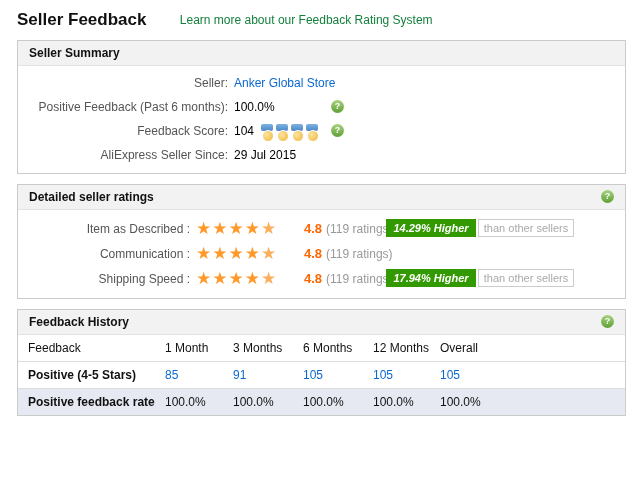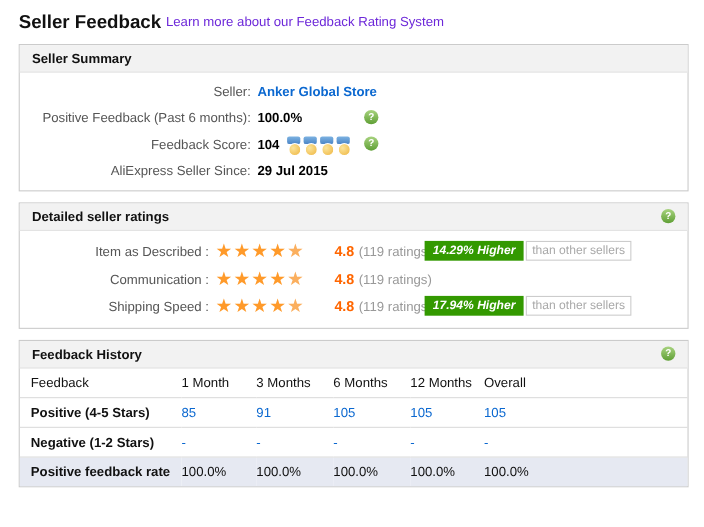--- a/index.html
+++ b/index.html
@@ -3,37 +3,37 @@
 <meta charset="utf-8">
 <style>
   html,body{margin:0;padding:0;}
   body{
     width:640px;height:479px;overflow:hidden;background:#ffffff;
     font-family:"Liberation Sans","DejaVu Sans",sans-serif;font-size:12px;color:#333;
   }
   
   .page-head{padding:10px 0 0 17px;height:30px;}
   .page-title{display:inline-block;font-size:17px;font-weight:bold;color:#111;vertical-align:middle;}
-  .learn-link{display:inline-block;margin-left:1px;font-size:12px;color:#6d28d9;text-decoration:none;vertical-align:middle;cursor:pointer;}
+  .learn-link{display:inline-block;margin-left:30px;font-size:12px;color:#15803d;text-decoration:none;vertical-align:middle;cursor:pointer;}
   
   .box{width:607px;margin:0 0 10px 17px;border:1px solid #cbcbcb;background:#fff;}
   .box-head{position:relative;background:#f2f2f2;border-bottom:1px solid #e3e3e3;padding:5px 11px;font-weight:bold;font-size:12px;color:#111;}
   .box-head .help{position:absolute;right:11px;top:5px;}
   
   .help{
     display:inline-block;width:13px;height:13px;border-radius:50%;
     background:linear-gradient(#a8d37f,#5f9f35);
     color:#fff;font-size:9px;font-weight:bold;line-height:13px;text-align:center;
     cursor:pointer;vertical-align:middle;
   }
   
   .summary-body{padding:5px 0 6px 0;}
   .sum-row{position:relative;height:24px;line-height:24px;}
   .sum-label{display:inline-block;width:210px;text-align:right;color:#555;vertical-align:top;}
-  .sum-value{margin-left:6px;font-weight:bold;color:#000;}
+  .sum-value{margin-left:6px;font-weight:normal;color:#000;}
   .sum-value.link{color:#0b68d0;cursor:pointer;text-decoration:none;}
   .sum-row .help{position:absolute;left:313px;top:5px;}
   .medals{display:inline-block;vertical-align:middle;margin-left:4px;}
   .medal{position:relative;display:inline-block;width:13px;height:17px;margin-right:2px;vertical-align:middle;}
   .medal::before{content:"";position:absolute;left:0;top:0;width:12px;height:7px;border-radius:2px;background:linear-gradient(#7db3e2,#4c85c6);}
   .medal::after{content:"";position:absolute;left:1px;top:6px;width:10px;height:10px;border-radius:50%;background:radial-gradient(circle at 35% 35%,#fce49a,#eeb53f);border:1px solid #fff;box-sizing:content-box;}
   
   .ratings-body{padding:6px 0 7px 0;}
   .rate-row{position:relative;height:25px;display:flex;align-items:center;}
   .rate-label{width:172px;text-align:right;color:#555;flex:0 0 auto;}
@@ -149,28 +149,20 @@
     </thead>
     <tbody>
       <tr>
         <td class="first">Positive (4-5 Stars)</td>
         <td class="link-val">85</td>
         <td class="link-val">91</td>
         <td class="link-val">105</td>
         <td class="link-val">105</td>
         <td class="link-val">105</td>
       </tr>
-      <tr>
-        <td class="first">Negative (1-2 Stars)</td>
-        <td class="link-val">-</td>
-        <td class="link-val">-</td>
-        <td class="link-val">-</td>
-        <td class="link-val">-</td>
-        <td class="link-val">-</td>
-      </tr>
       <tr class="shaded">
         <td class="first">Positive feedback rate</td>
         <td class="plain-val">100.0%</td>
         <td class="plain-val">100.0%</td>
         <td class="plain-val">100.0%</td>
         <td class="plain-val">100.0%</td>
         <td class="plain-val">100.0%</td>
       </tr>
     </tbody>
   </table>

